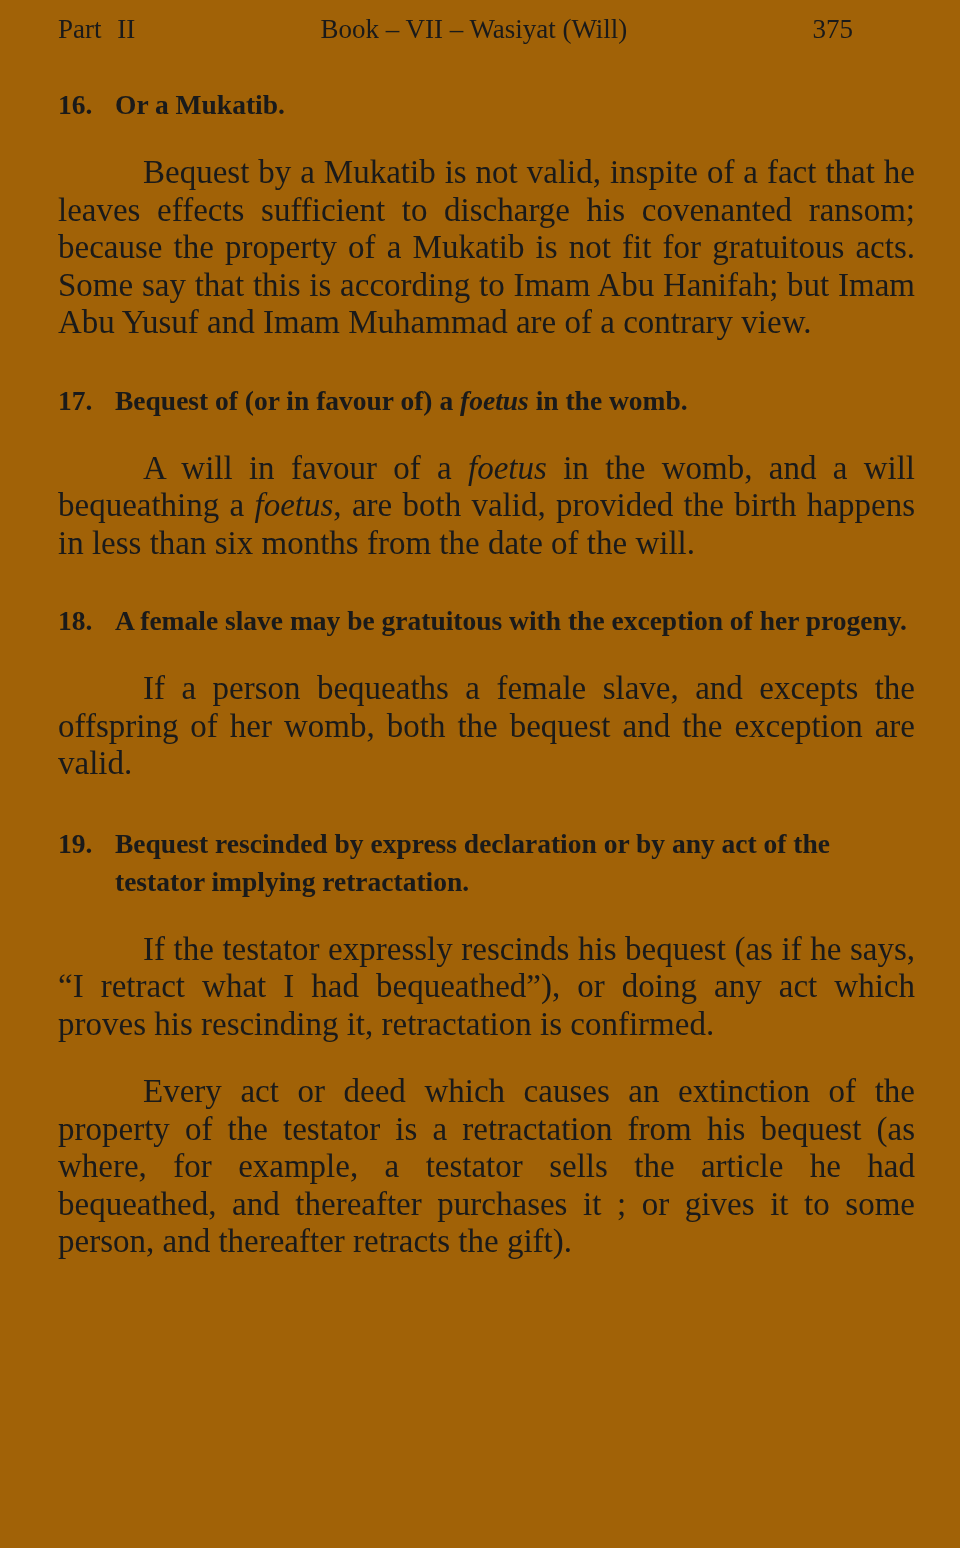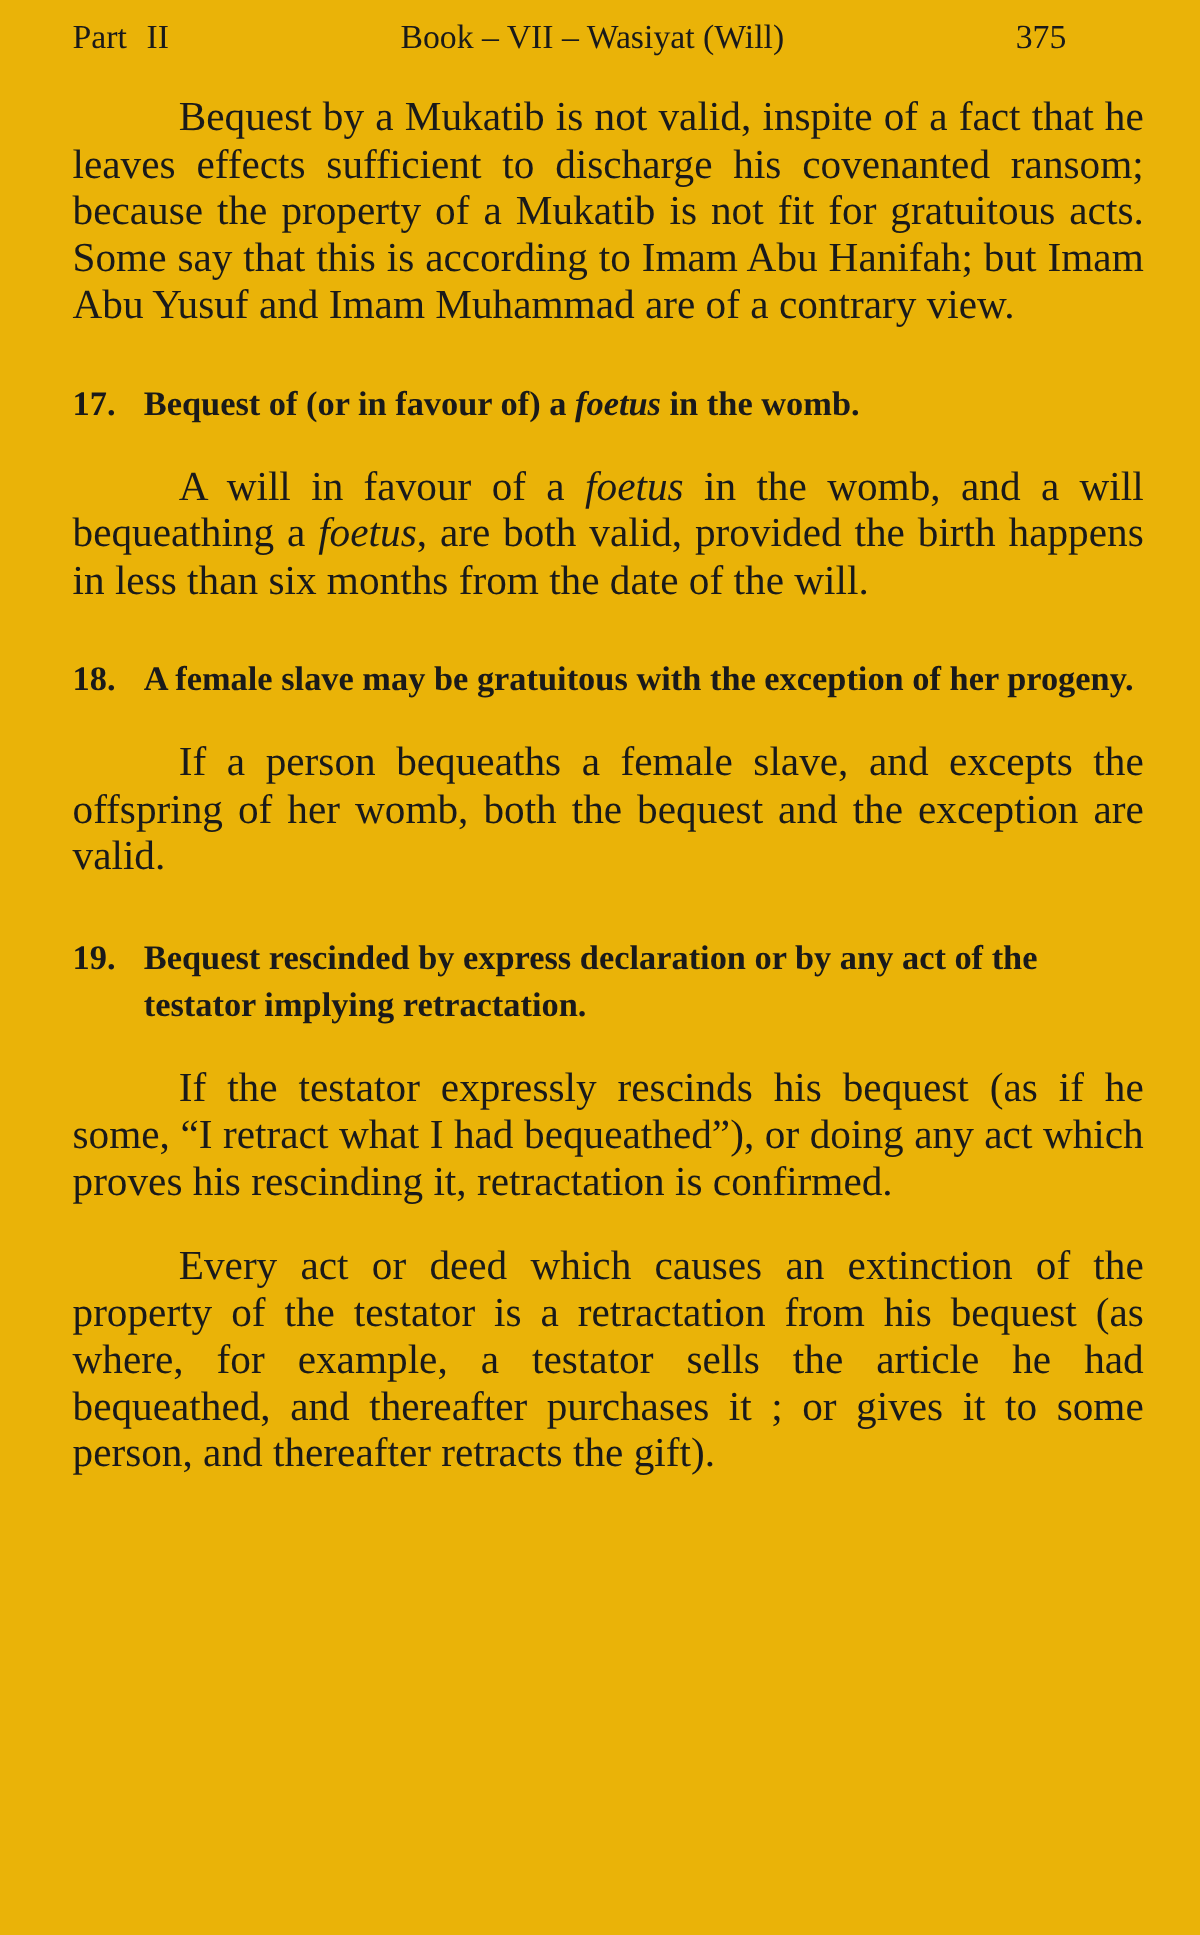--- a/index.html
+++ b/index.html
@@ -5,21 +5,21 @@
   html, body {
     margin: 0;
     padding: 0;
     background: #e8e8e8;
   }
   .page {
     position: relative;
     width: 960px;
     height: 1548px;
     margin: 0 auto;
-    background: #eab308;
+    background: #a16207;
     color: #1a1a1a;
     font-family: "Liberation Serif", serif;
     overflow: hidden;
   }
   .running-header {
     display: flex;
     align-items: baseline;
     padding: 12px 45px 0 58px;
     font-size: 27px;
     line-height: 34px;
@@ -70,36 +70,40 @@
 <div class="page">
 
   <div class="running-header">
     <span class="part">Part II</span>
     <span class="book">Book – VII – Wasiyat (Will)</span>
     <span class="pageno">375</span>
   </div>
 
   <div class="content">
 
+    <div class="heading mt-h1">
+      <span class="num">16.</span>
+      <span class="title">Or a Mukatib.</span>
+    </div>
     <p class="para mt-p">Bequest by a Mukatib is not valid, inspite of a fact that he leaves effects sufficient to discharge his covenanted ransom; because the property of a Mukatib is not fit for gratuitous acts. Some say that this is according to Imam Abu Hanifah; but Imam Abu Yusuf and Imam Muhammad are of a contrary view.</p>
 
     <div class="heading mt-h">
       <span class="num">17.</span>
       <span class="title"><span>Bequest of (or in favour of) a </span><i>foetus</i><span> in the womb.</span></span>
     </div>
     <p class="para mt-p"><span>A will in favour of a </span><i>foetus</i><span> in the womb, and a will bequeathing a </span><i>foetus</i><span>, are both valid, provided the birth happens in less than six months from the date of the will.</span></p>
 
     <div class="heading mt-h">
       <span class="num">18.</span>
       <span class="title">A female slave may be gratuitous with the exception of her progeny.</span>
     </div>
     <p class="para mt-p">If a person bequeaths a female slave, and excepts the offspring of her womb, both the bequest and the exception are valid.</p>
 
     <div class="heading mt-h2">
       <span class="num">19.</span>
       <span class="title">Bequest rescinded by express declaration or by any act of the testator implying retractation.</span>
     </div>
-    <p class="para mt-p">If the testator expressly rescinds his bequest (as if he some, “I retract what I had bequeathed”), or doing any act which proves his rescinding it, retractation is confirmed.</p>
+    <p class="para mt-p">If the testator expressly rescinds his bequest (as if he says, “I retract what I had bequeathed”), or doing any act which proves his rescinding it, retractation is confirmed.</p>
 
     <p class="para mt-p">Every act or deed which causes an extinction of the property of the testator is a retractation from his bequest (as where, for example, a testator sells the article he had bequeathed, and thereafter purchases it ; or gives it to some person, and thereafter retracts the gift).</p>
 
   </div>
 </div>
 
 </body></html>

